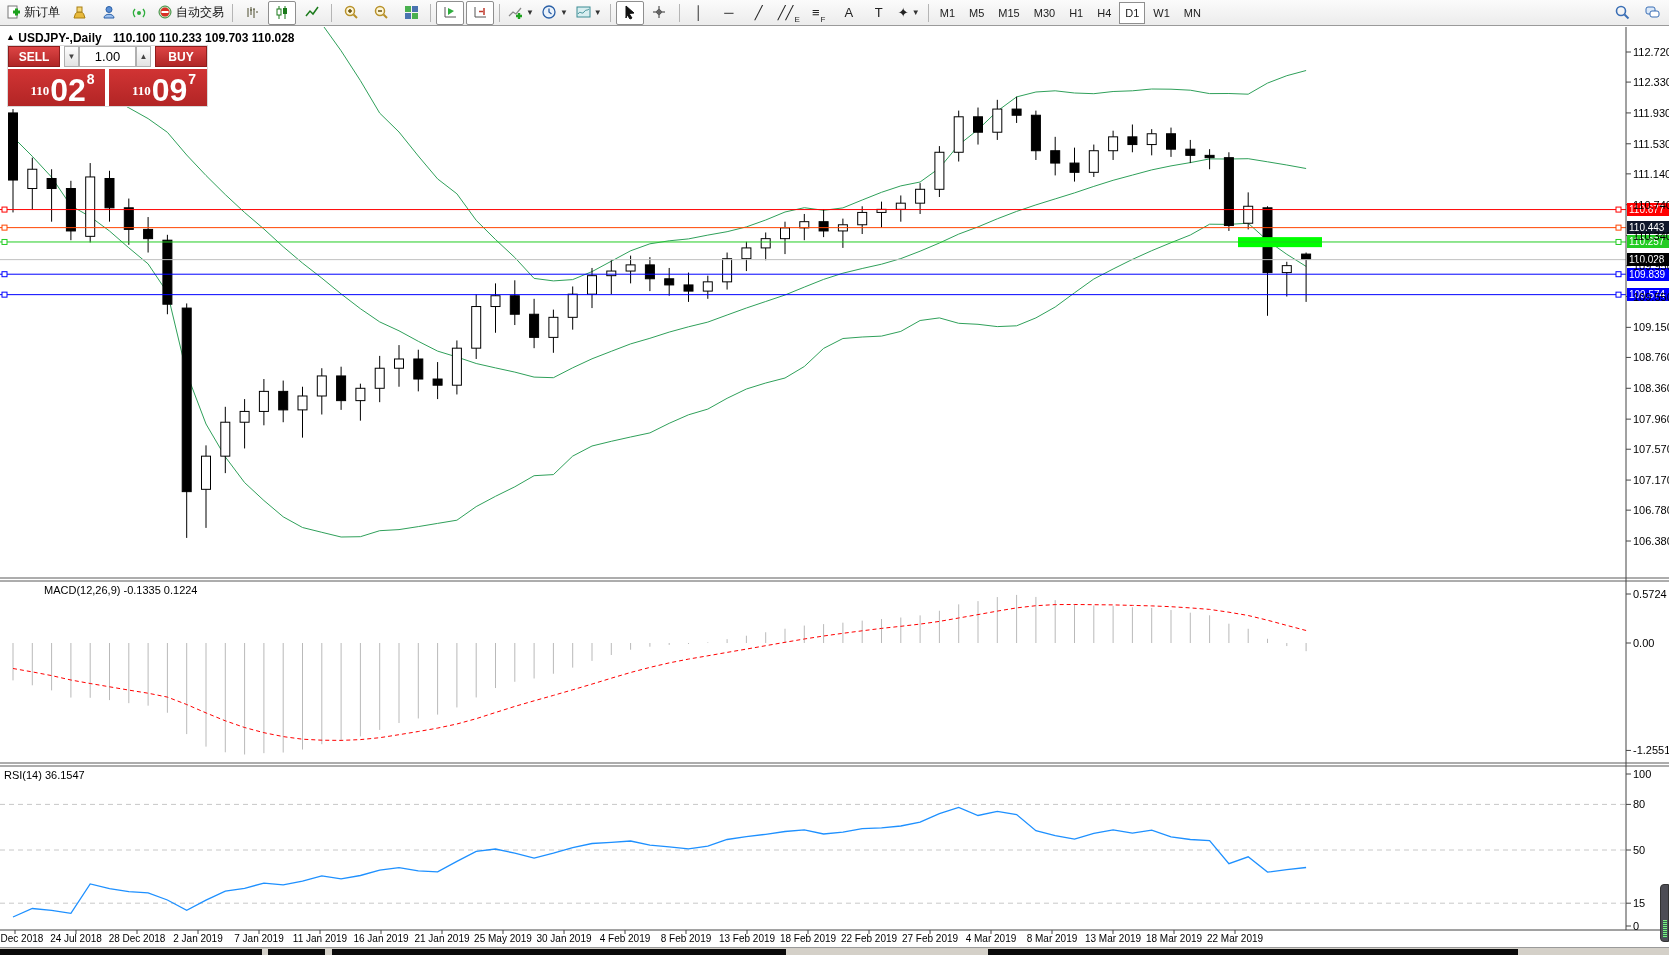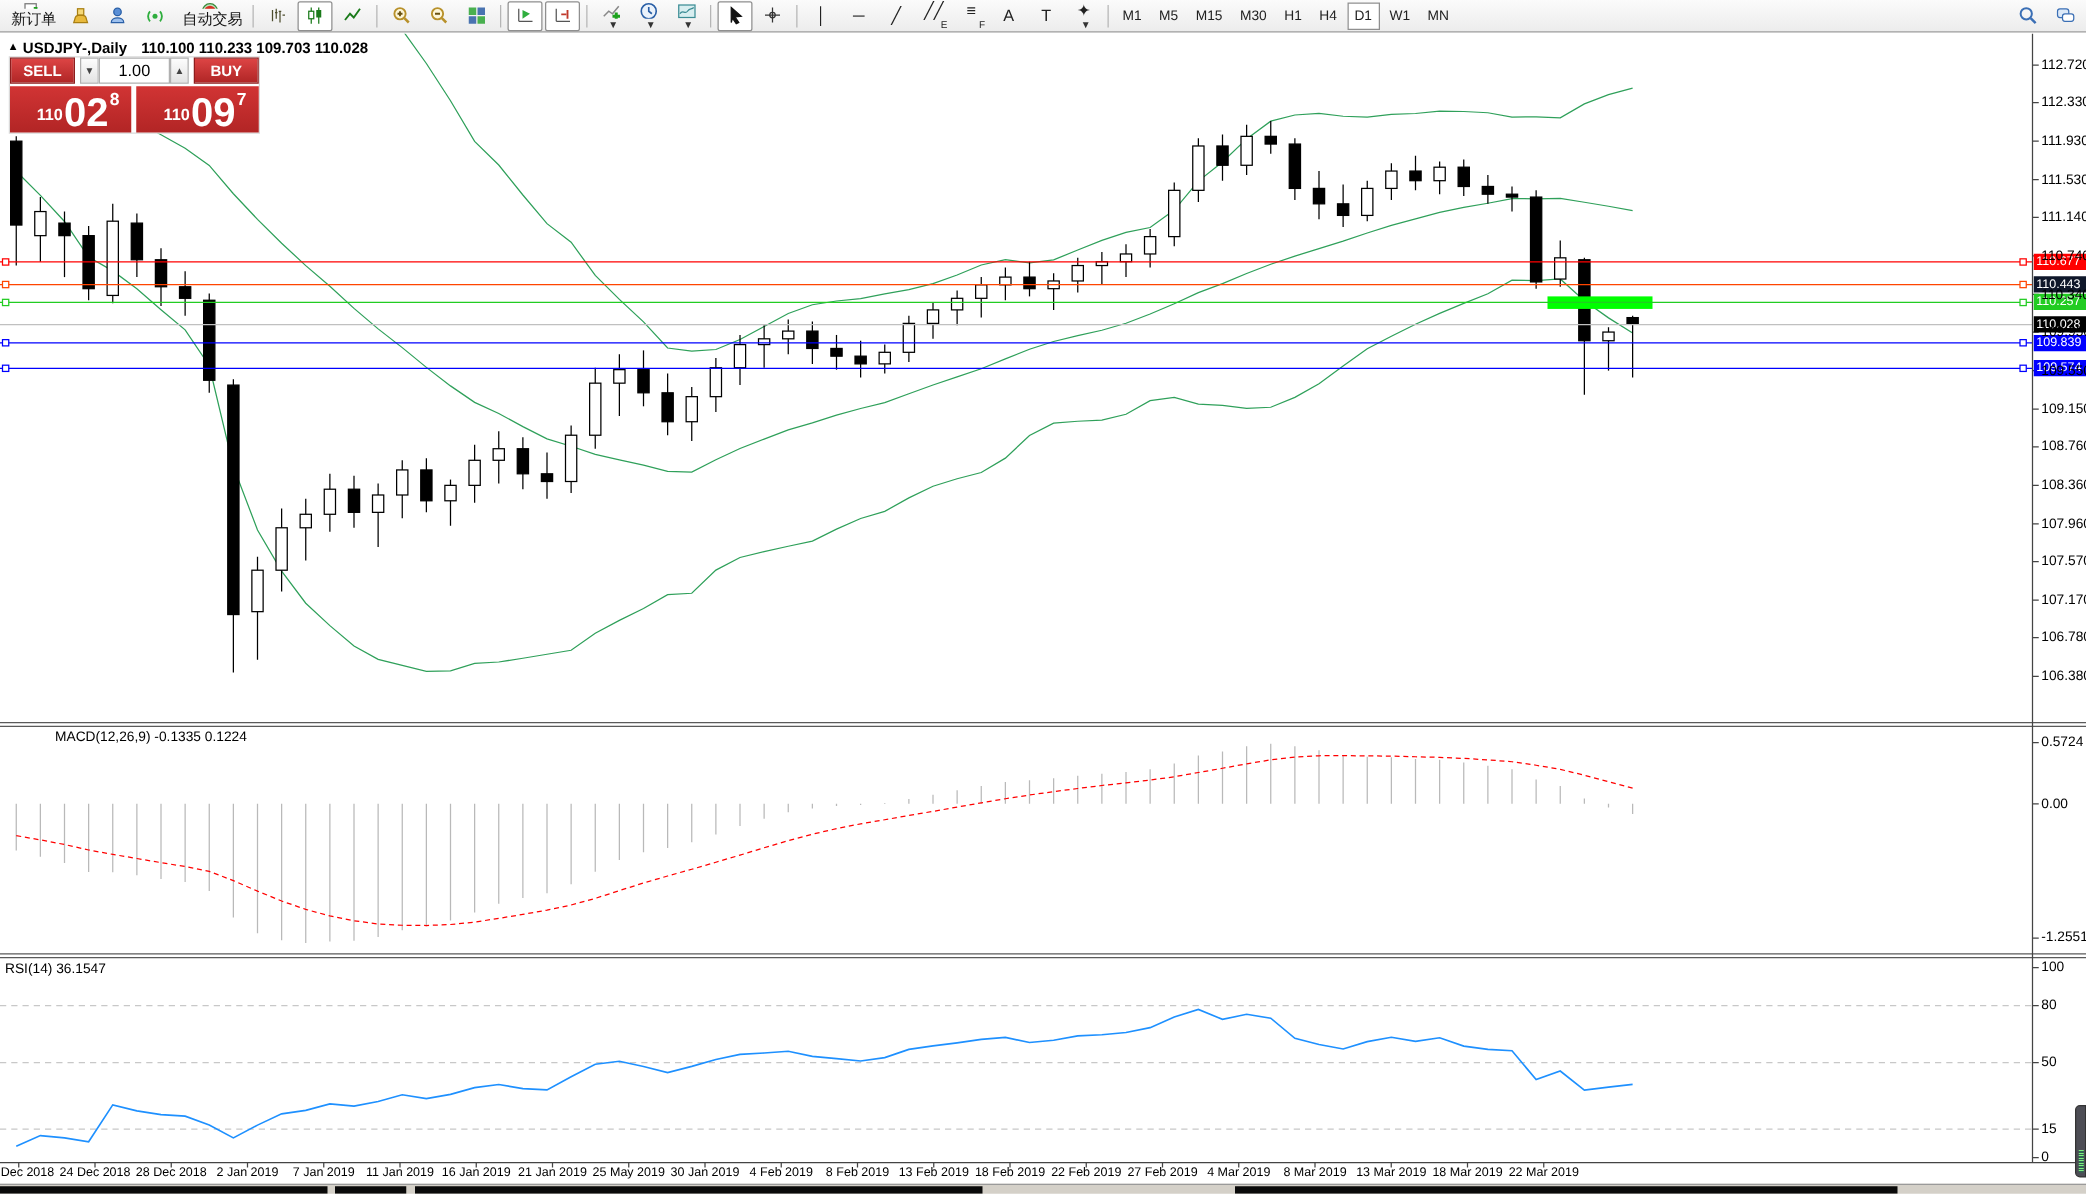--- a/index.html
+++ b/index.html
@@ -1,37 +1,37 @@
 <!DOCTYPE html>
 <html><head>
 <meta charset="utf-8">
 <style>
   html,body{margin:0;padding:0;background:#d4d0c8;font-family:"Liberation Sans",sans-serif;}
   .screen{position:relative;width:1669px;height:955px;background:#fff;overflow:hidden;}
   
   .toolbar{position:absolute;left:0;top:0;width:1669px;height:26px;background:linear-gradient(#fbfbfb,#ececec);border-bottom:1px solid #9a9a9a;display:flex;align-items:center;padding:0 2px;box-sizing:border-box;}
-  .tb-btn{height:22px;min-width:22px;display:flex;align-items:center;justify-content:center;margin:0 1px;border:1px solid transparent;border-radius:2px;padding:0 2px;cursor:default;flex-direction:column;}
+  .tb-btn{height:22px;min-width:22px;display:flex;align-items:center;justify-content:center;margin:0 1px;border:1px solid transparent;border-radius:2px;padding:0 2px;cursor:default;}
   .tb-btn.pressed{background:#fff;border:1px solid #8f8f8f;}
   .tb-btn .lbl{font-size:12px;color:#111;margin-left:3px;white-space:nowrap;}
   .tb-btn .glyph{font-size:13px;color:#222;line-height:1;}
   .tb-btn .sub{font-size:8px;color:#222;margin-left:1px;align-self:flex-end;}
   .tb-btn .dd{font-size:8px;color:#333;margin-left:3px;}
   .tb-sep{width:1px;height:18px;background:#b5b5b5;margin:0 4px;}
   .tf-btn{height:20px;padding:0 5px;display:flex;align-items:center;font-size:11px;color:#222;border:1px solid transparent;margin:0 1px;}
   .tf-btn.pressed{background:#fff;border:1px solid #8f8f8f;}
   .tb-right{margin-left:auto;display:flex;align-items:center;}
   
   .hdr{position:absolute;left:6px;top:31px;font-size:12px;font-weight:bold;color:#000;z-index:30;}
   .panel{position:absolute;left:8px;top:46px;width:199px;height:60px;background:#fff;z-index:40;box-shadow:0 0 0 1px #d9d9d9;}
   .panel-row1{position:absolute;left:0;top:0;width:199px;height:21px;}
   .pbtn{position:absolute;top:0;height:21px;width:52px;background:linear-gradient(#d44,#b02626);color:#fff;font-size:12px;font-weight:bold;display:flex;align-items:center;justify-content:center;border:1px solid #8e1d1d;box-sizing:border-box;}
   .stepbtn{position:absolute;top:0;height:21px;width:15px;background:linear-gradient(#fdfdfd,#e3e3e3);border:1px solid #b0b0b0;box-sizing:border-box;font-size:8px;color:#444;display:flex;align-items:center;justify-content:center;}
   .volfield{position:absolute;left:71px;top:0;width:57px;height:21px;border:1px solid #b0b0b0;box-sizing:border-box;background:#fff;font-size:13px;color:#000;display:flex;align-items:center;justify-content:center;}
   .pricebox{position:absolute;top:23px;height:37px;background:linear-gradient(#d13434,#b22525);color:#fff;display:flex;align-items:flex-end;justify-content:center;padding-bottom:3px;box-sizing:border-box;}
-  .pb-main{font-size:13px;font-weight:bold;margin:0 1px 4px 12px;}
+  .pb-main{font-size:13px;font-weight:bold;margin:0 1px 4px 12px;font-family:Liberation Serif, serif;}
   .pb-big{font-size:32px;font-weight:bold;line-height:26px;}
   .pb-sup{font-size:14px;font-weight:bold;margin:0 0 16px 1px;}
   
   svg#plot{position:absolute;left:0;top:0;}
   .axis-lbl{position:absolute;left:1633px;font-size:11px;color:#000;white-space:nowrap;}
   .tag{position:absolute;left:1627px;width:42px;height:13px;line-height:13px;font-size:10px;color:#fff;padding-left:2px;box-sizing:border-box;white-space:nowrap;}
   .date-lbl{position:absolute;top:933px;font-size:10px;color:#000;white-space:nowrap;transform:translateX(-50%);}
   .pane-lbl{position:absolute;left:4px;font-size:11px;color:#000;white-space:nowrap;}
   .annot{position:absolute;font-weight:bold;font-size:25px;letter-spacing:1px;text-shadow:1px 1px 0 rgba(0,90,0,.55);white-space:nowrap;z-index:20;}
   
@@ -580,21 +580,21 @@
       <div class="axis-lbl" style="top: 535.004px;">106.380</div>
       <div class="axis-lbl" style="top: 588.003px;">0.5724</div>
       <div class="axis-lbl" style="top: 637px;">0.00</div>
       <div class="axis-lbl" style="top: 744.437px;">-1.2551</div>
       <div class="axis-lbl" style="top: 768px;">100</div>
       <div class="axis-lbl" style="top: 798.4px;">80</div>
       <div class="axis-lbl" style="top: 844px;">50</div>
       <div class="axis-lbl" style="top: 897.2px;">15</div>
       <div class="axis-lbl" style="top: 920px;">0</div>
       <div class="date-lbl" style="left: 15px;">19 Dec 2018</div>
-      <div class="date-lbl" style="left: 76px;">24 Dec 2018</div>
+      <div class="date-lbl" style="left: 76px;">24 Jul 2018</div>
       <div class="date-lbl" style="left: 137px;">28 Dec 2018</div>
       <div class="date-lbl" style="left: 198px;">2 Jan 2019</div>
       <div class="date-lbl" style="left: 259px;">7 Jan 2019</div>
       <div class="date-lbl" style="left: 320px;">11 Jan 2019</div>
       <div class="date-lbl" style="left: 381px;">16 Jan 2019</div>
       <div class="date-lbl" style="left: 442px;">21 Jan 2019</div>
       <div class="date-lbl" style="left: 503px;">25 May 2019</div>
       <div class="date-lbl" style="left: 564px;">30 Jan 2019</div>
       <div class="date-lbl" style="left: 625px;">4 Feb 2019</div>
       <div class="date-lbl" style="left: 686px;">8 Feb 2019</div>

